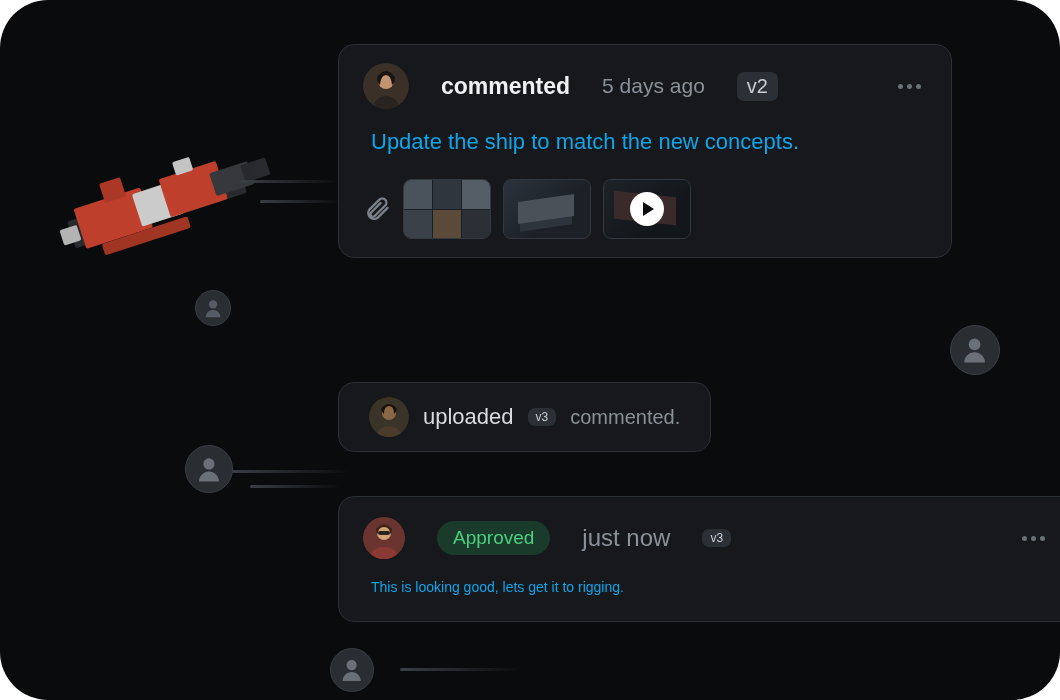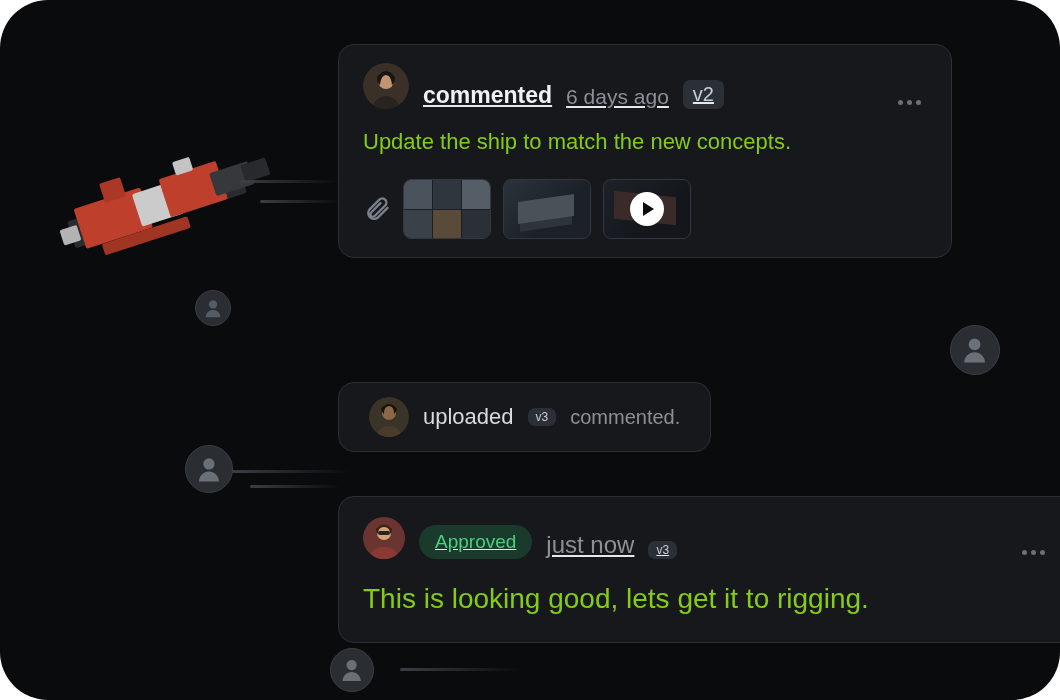--- a/index.html
+++ b/index.html
@@ -65,23 +65,22 @@
       position: absolute;
       background: #16181c;
       border: 1px solid #2b2f36;
       border-radius: 16px;
       padding: 18px 24px;
       color: #e6e8ea;
     }
 
     .card-header {
       display: flex;
-      align-items: flex-end;
-      gap: 14px;
-      text-decoration: underline;
+      align-items: center;
+      gap: 32px;
     }
 
     .avatar {
       width: 46px;
       height: 46px;
       border-radius: 50%;
       display: flex;
       align-items: center;
       justify-content: center;
       overflow: hidden;
@@ -116,24 +115,24 @@
       color: #6a7078;
       cursor: pointer;
       padding: 4px 6px;
       display: flex;
       gap: 4px;
     }
     .more-btn span { width: 5px; height: 5px; border-radius: 50%; background: #6a7078; }
 
     .card-body {
       font-size: 22px;
-      color: #84cc16;
+      color: #0ea5e9;
       line-height: 1.55;
       margin-top: 16px;
-      margin-left: 0;
+      margin-left: 8px;
     }
 
     .attachments {
       display: flex;
       align-items: center;
       gap: 12px;
       margin-top: 20px;
     }
     .clip-icon {
       color: #7a818a;
@@ -282,21 +281,21 @@
     <div class="card-header">
       <div class="avatar" style="background:linear-gradient(135deg,#2a2a2a,#1a1a1a);">
         <svg viewBox="0 0 46 46" width="46" height="46">
           <circle cx="23" cy="23" r="23" fill="#3a3028"></circle>
           <circle cx="23" cy="18" r="8" fill="#c29570"></circle>
           <path d="M10 46c0-8 6-13 13-13s13 5 13 13z" fill="#2a2420"></path>
           <path d="M14 14 q9 -12 18 0 q0 6 -3 8 q-1 -10 -6 -10 t-6 10 q-3 -2 -3 -8z" fill="#1a1410"></path>
         </svg>
       </div>
       <span class="action">commented</span>
-      <span class="timestamp">6 days ago</span>
+      <span class="timestamp">5 days ago</span>
       <span class="version-badge">v2</span>
       <div class="more-btn">
         <span></span>
           <span></span>
           <span></span>
       </div>
     </div>
     <div class="card-body">Update the ship to match the new concepts.</div>
     <div class="attachments">
       <svg class="clip-icon" viewBox="0 0 24 24" fill="none" stroke="#7a818a" stroke-width="2" stroke-linecap="round">
@@ -349,16 +348,16 @@
       </div>
       <span class="status-approved">Approved</span>
       <span class="timestamp" style="font-size:24px;">just now</span>
       <span class="version-badge version-badge-sm">v3</span>
       <div class="more-btn">
         <span></span>
           <span></span>
           <span></span>
       </div>
     </div>
-    <div class="card-body" style="font-size:28px; margin-top:18px;">This is looking good, lets get it to rigging.</div>
+    <div class="card-body" style="font-size:14px; margin-top:18px;">This is looking good, lets get it to rigging.</div>
   </div>
 
 </div>
 
 </body></html>

